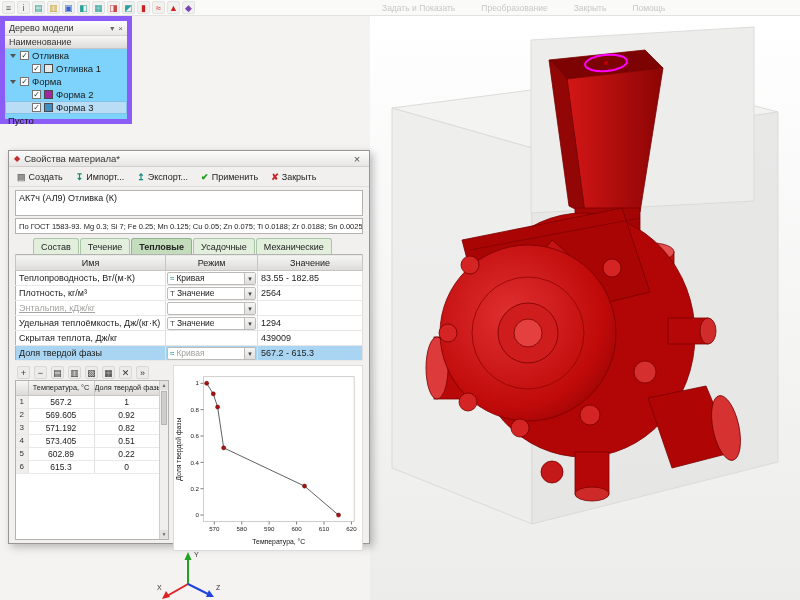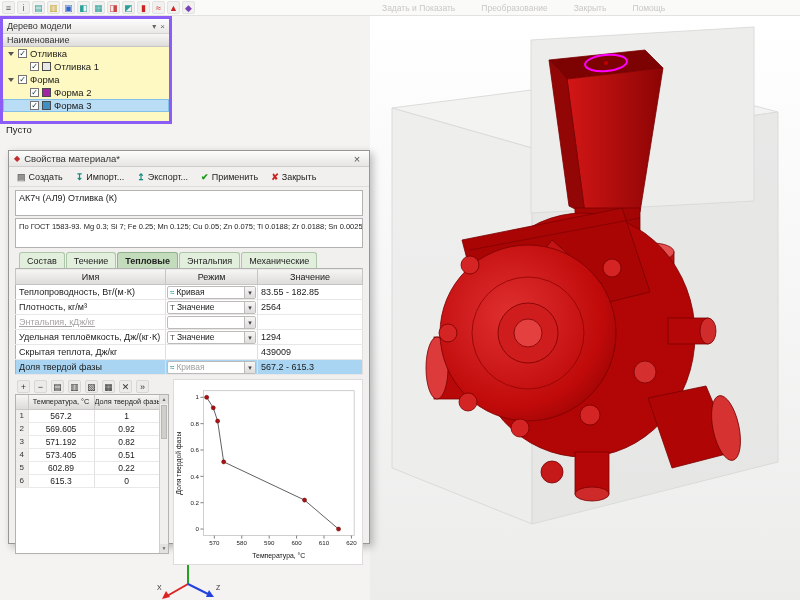--- a/index.html
+++ b/index.html
@@ -23,22 +23,22 @@
   }
   .tb-spacer { width:185px; }
   .menu-label { font-size:8.5px; color:#c9c8c6; margin-right:26px; white-space:nowrap; }
 
   
   #viewport { position:absolute; left:370px; top:16px; width:430px; height:584px; }
   #viewport svg { display:block; }
 
   
   #tree-panel {
-    position:absolute; left:0; top:16px; width:172px; height:108px;
-    background:#fef9c3; border:3px solid #8b5cf6; z-index:6; font-size:9.5px;
+    position:absolute; left:0; top:16px; width:132px; height:108px;
+    background:#7dd3fc; border:5px solid #8b5cf6; z-index:6; font-size:9.5px;
   }
   .panel-title {
     height:15px; display:flex; align-items:center; padding:0 4px;
     background:linear-gradient(#fdfdfd,#e9e8e6); border-bottom:1px solid #d4d3d1;
     font-size:9px; color:#333;
   }
   .pt-icons { margin-left:auto; display:flex; gap:4px; font-size:8px; color:#666; }
   .tree-header {
     height:13px; line-height:12px; padding-left:4px; font-size:9px; color:#333;
     background:linear-gradient(#f7f7f6,#dddcda); border-bottom:1px solid #c7c6c4;
@@ -73,22 +73,22 @@
   .dlg-toolbar {
     height:20px; display:flex; align-items:center; gap:13px; padding:0 8px;
     border-bottom:1px solid #dedddb;
   }
   .dlg-tb-btn { display:flex; align-items:center; gap:3px; font-size:9px; color:#222; }
   .dlg-tb-btn .ico { font-size:9px; font-weight:bold; }
   .field {
     margin:3px 6px 2px; background:#fff; border:1px solid #b3b2b0; height:26px;
     font-size:9px; padding:2px 3px; white-space:nowrap; overflow:hidden;
   }
-  .desc-field { margin-top:0; height:30px; font-size:7.5px; padding-top:3px; color:#222; }
-  .tabs { display:flex; margin:4px 10px 0; }
+  .desc-field { margin-top:0; height:16px; font-size:7.5px; padding-top:3px; color:#222; }
+  .tabs { display:flex; margin:4px 24px 0; }
   .tab {
     font-size:9px; padding:3px 7px 2px; margin-right:1px;
     background:#e2efdd; border:1px solid #adc6a9; border-bottom:none;
     border-radius:3px 3px 0 0; color:#222;
   }
   .tab.active { background:#c3ddbc; border-color:#8fb38a; font-weight:bold; }
 
   .props-table {
     width:348px; margin:0 6px; border-collapse:collapse; background:#fff;
     border:1px solid #b3b2b0; table-layout:fixed; font-size:9px;
@@ -269,21 +269,21 @@
         <span class="cb">✓</span>
         <span class="sw" style="background: rgb(161, 38, 161);"></span>
         <span class="tree-label">Форма 2</span>
       </div>
       <div class="tree-row selected" style="padding-left: 17px;">
         <span class="tree-spacer"></span>
         <span class="cb">✓</span>
         <span class="sw" style="background: rgb(61, 143, 196);"></span>
         <span class="tree-label">Форма 3</span>
       </div>
-      <div class="tree-row" style="padding-left: 3px; margin-top: 11px;">
+      <div class="tree-row" style="padding-left: 3px;">
         <span class="tree-label">Пусто</span>
       </div>
     </div>
 </div>
 
 <div id="dialog">
   <div class="dlg-title">
     <span class="dlg-ico">◆</span>
     <span>Свойства материала*</span>
     <span class="dlg-close">×</span>
@@ -312,21 +312,21 @@
       </div>
     </div>
 
   <div class="field">АК7ч (АЛ9) Отливка (К)</div>
   <div class="field desc-field">По ГОСТ 1583-93. Mg 0.3; Si 7; Fe 0.25; Mn 0.125; Cu 0.05; Zn 0.075; Ti 0.0188; Zr 0.0188; Sn 0.0025</div>
 
   <div class="tabs" id="tabs">
       <span class="tab">Состав</span>
       <span class="tab">Течение</span>
       <span class="tab active">Тепловые</span>
-      <span class="tab">Энтальпия</span>
+      <span class="tab">Усадочные</span>
       <span class="tab">Механические</span>
     </div>
 
   <table class="props-table">
     <colgroup>
         <col style="width:150px">
         <col style="width:92px">
         <col>
       </colgroup>
     <thead>

